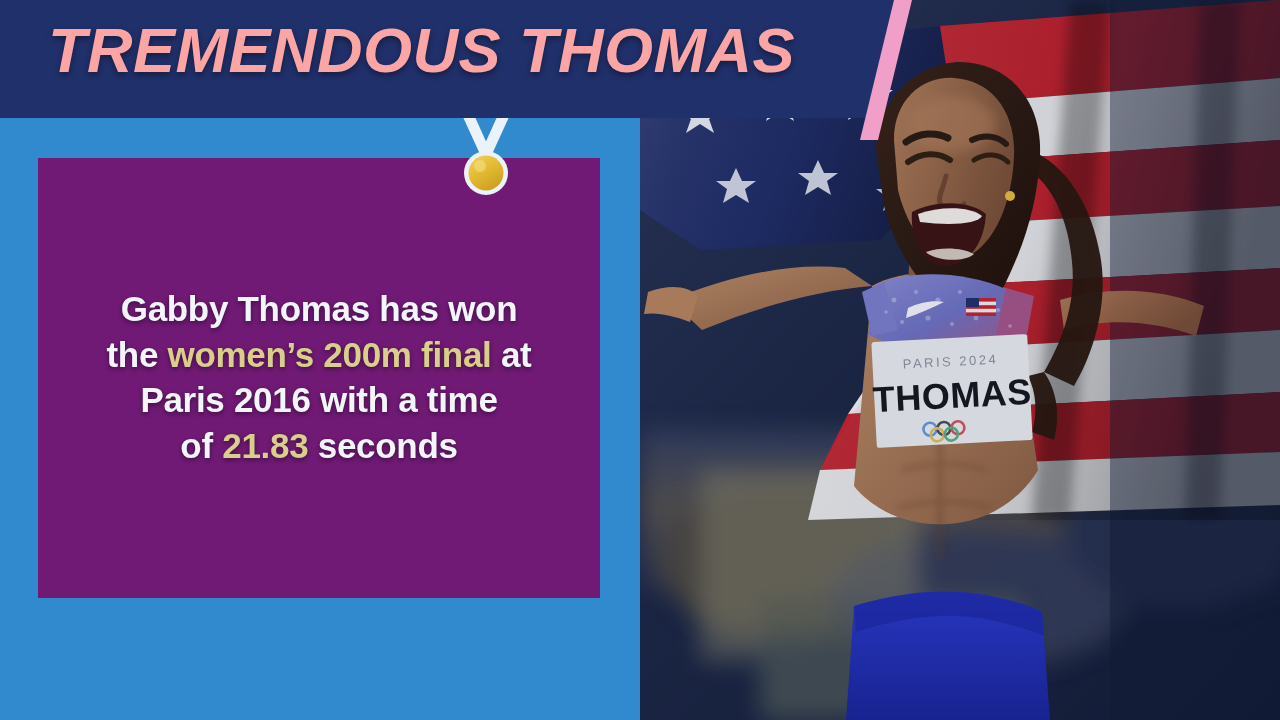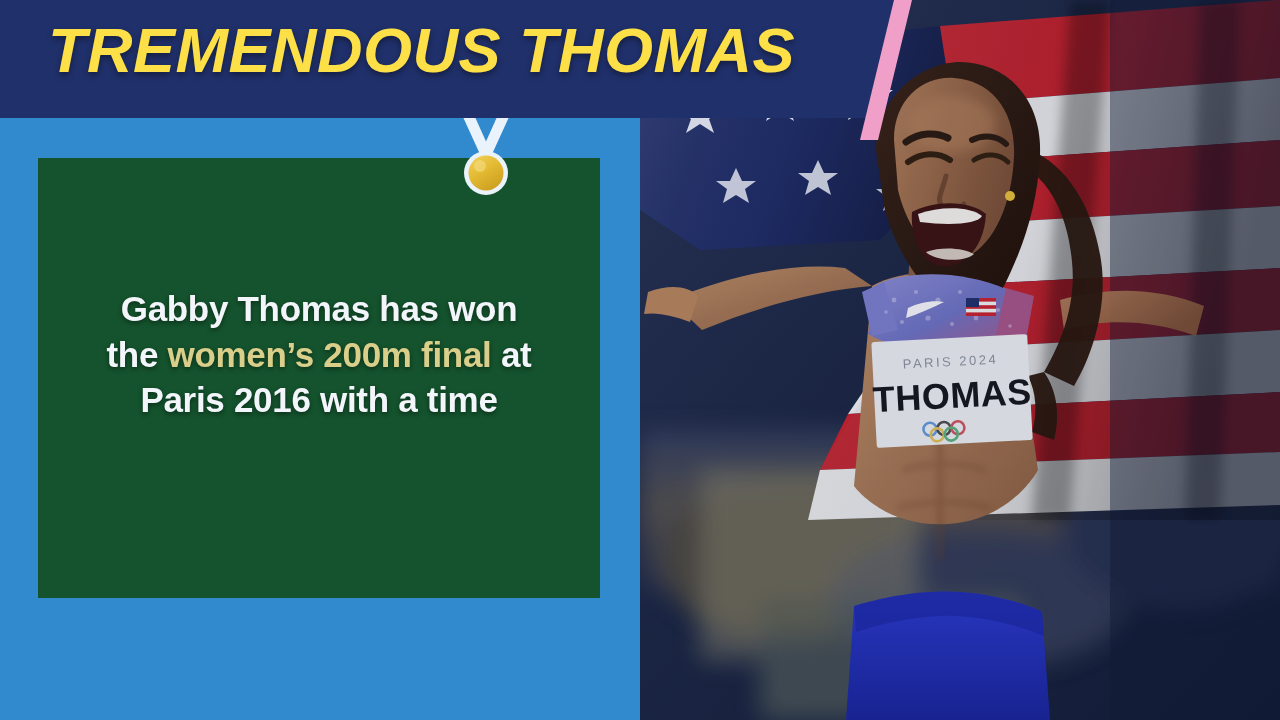--- a/index.html
+++ b/index.html
@@ -32,21 +32,21 @@
     left:0; top:118px;
     width:640px; height:602px;
     background:#3189ce;
   }
 
   
   .card {
     position:absolute;
     left:38px; top:158px;
     width:562px; height:440px;
-    background:#14532d;
+    background:#701a75;
   }
   .card-body {
     position:absolute;
     left:0; right:0;
     top:128px;
     padding:0 24px;
     text-align:center;
     font-size:35px;
     line-height:1.30;
     font-weight:600;
@@ -72,21 +72,21 @@
     background:#20306b;
     clip-path:polygon(0 0, 900px 0, 872px 118px, 0 118px);
     z-index:5;
   }
   .header-title {
     position:absolute;
     left:48px; top:14px;
     font-size:63px;
     font-weight:800;
     font-style:italic;
-    color:#fde047;
+    color:#fca5a5;
     letter-spacing:0.5px;
     white-space:nowrap;
     text-shadow:0 3px 6px rgba(0,0,0,.4);
   }
 
   
   .pink-stripe {
     position:absolute;
     left:852px; top:0;
     width:60px; height:140px;
@@ -312,20 +312,23 @@
     <div class="card-body">
       <div>
         <span>Gabby Thomas has won</span>
       </div>
       <div>
         <span>the </span><span class="hl">women’s 200m final</span><span> at</span>
       </div>
       <div>
         <span>Paris 2016 with a time</span>
       </div>
+      <div>
+        <span>of </span><span class="hl">21.83</span><span> seconds</span>
+      </div>
     </div>
   </div>
 
   <div class="medal">
     <svg viewBox="0 0 62 86">
       <defs>
         <linearGradient id="goldG" x1="0" y1="0" x2="0.6" y2="1">
           <stop offset="0" stop-color="#f2d45c"></stop>
           <stop offset="0.5" stop-color="#e4bb33"></stop>
           <stop offset="1" stop-color="#cfa121"></stop>

